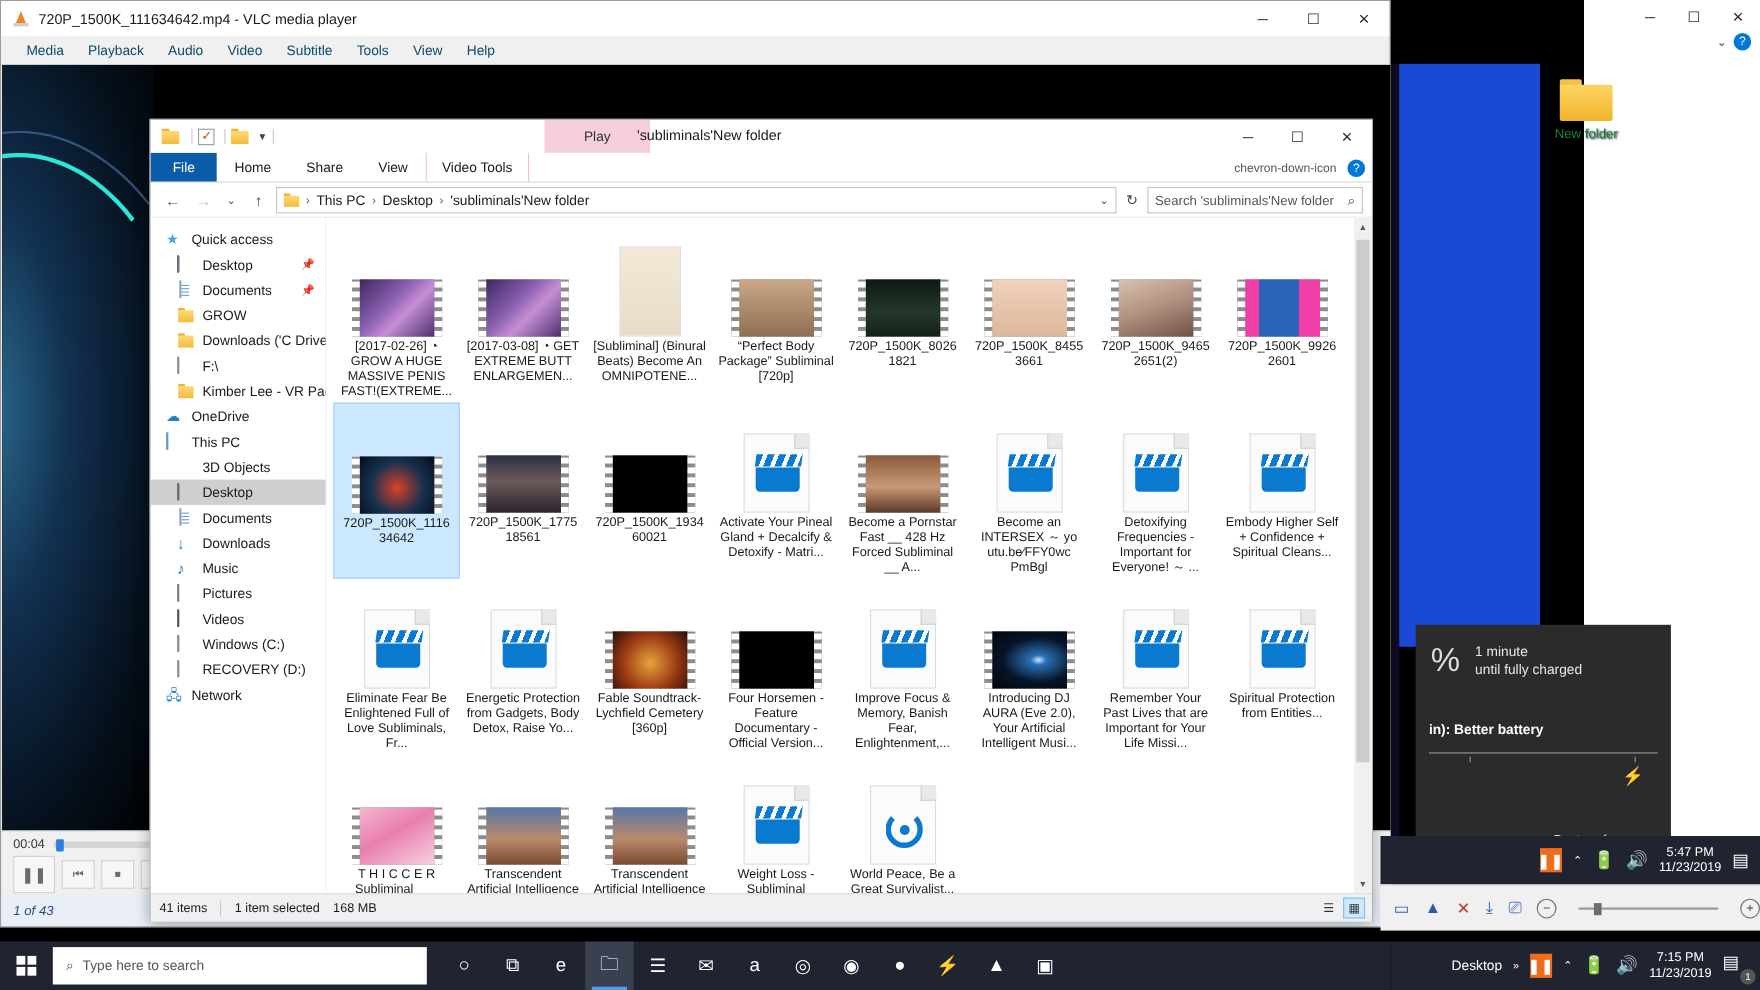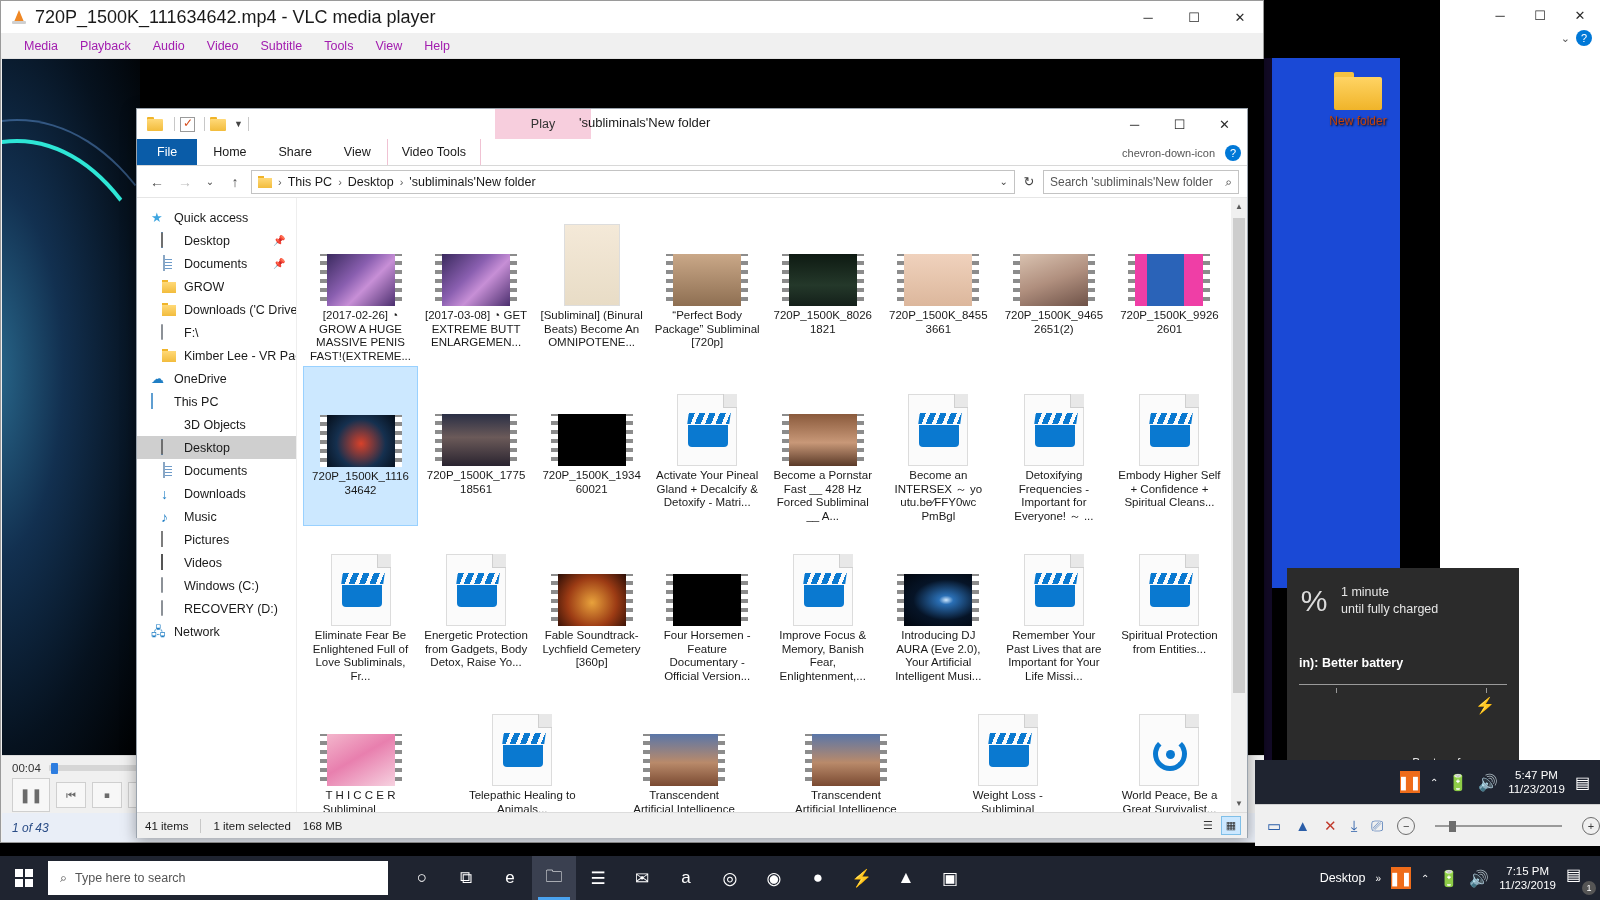--- a/index.html
+++ b/index.html
@@ -18,22 +18,22 @@
   }
   .desktop-blue {
     position: absolute; left: 1272px; top: 58px; width: 128px; height: 530px;
     background: #1a49d6;
   }
   .desktop-blue2 {
     position:absolute; left:1262px; top:58px; width:10px; height:760px;
     background:#120a26;
   }
   .desktop-icon {
-    position: absolute; left: 1312px; top: 72px; width: 92px;
-    text-align: center; color: #c2410c; font-size: 12px;
+    position: absolute; left: 1396px; top: 72px; width: 92px;
+    text-align: center; color: #15803d; font-size: 12px;
   }
   .folder-big {
     width: 48px; height: 38px; margin: 0 auto 4px; position: relative;
   }
   .folder-big .tab {
     position:absolute; left:0; top:0; width:20px; height:7px;
     background:#f5c242; border-radius:2px 2px 0 0;
   }
   .folder-big .body {
     position:absolute; left:0; top:5px; width:48px; height:33px;
@@ -57,34 +57,34 @@
   }
   .vlc-cone::before {
     content: ""; position: absolute; left: 3px; top: 1px;
     border-left: 5px solid transparent; border-right: 5px solid transparent;
     border-bottom: 12px solid #ef8724;
   }
   .vlc-cone::after {
     content: ""; position: absolute; left: 1px; top: 12px; width: 14px; height: 3px;
     background: #d0d0d0; border-radius: 1px;
   }
-  .vlc-title-text { font-size: 18px; color: #1a1a1a; }
+  .vlc-title-text { font-size: 13px; color: #1a1a1a; }
   .vlc-wincontrols {
     position: absolute; right: 0; top: 0; height: 32px; display: flex;
   }
   .wbtn {
     width: 46px; height: 32px; display: flex; align-items: center; justify-content: center;
     font-size: 13px; color: #2b2b2b;
   }
   .vlc-menu {
     height: 26px; background: #f0f0f0; display: flex; align-items: center;
     padding-left: 12px; gap: 0px; border-bottom:1px solid #e3e3e3;
   }
   .vlc-menu span {
-    font-size: 12.5px; color: #a21caf; padding: 3px 11px;
+    font-size: 12.5px; color: #0c4a6e; padding: 3px 11px;
   }
   .vlc-video {
     position: absolute; left: 1px; top: 58px; width: 1262px; height: 697px;
     background: #000; overflow: hidden;
   }
   .vlc-art {
     position: absolute; left: 0; top: 0; width: 138px; height: 697px;
     background: radial-gradient(ellipse at -10% 45%, #2a6b8f 0%, #123050 35%, #06121f 70%, #000 100%);
   }
   .arc {
@@ -208,21 +208,21 @@
   .ico-music { color:#1f7ec4; font-size:14px; line-height:16px;}
   .ico-pic { width:15px;height:12px;background:linear-gradient(180deg,#bfe3f7,#6fb8e0);border:1px solid #7d7d7d;margin-top:2px;}
   .ico-vid { width:15px;height:12px;background:linear-gradient(135deg,#6ab04c,#e1b12c,#c0392b);border:1px solid #555;margin-top:2px;}
   .ico-net { color:#1f7ec4; font-size:13px; line-height:16px;}
 
   .fe-content {
     flex: 1; background: #fff; position: relative; overflow: hidden;
     padding: 8px 0 0 6px;
   }
   .grid {
-    display: flex; flex-wrap: wrap; width: 924px; justify-content: space-between;
+    display: flex; flex-wrap: wrap; width: 924px;
   }
   .tile {
     width: 115px; height: 160px; display: flex; flex-direction: column; align-items: center;
     padding-top: 4px;
   }
   .tile.selected { background: #cce8ff; border: 1px solid #99d1ff; }
   .thumb-wrap { height: 96px; display: flex; align-items: flex-end; justify-content: center; }
   .tile-label {
     font-size: 11.5px; line-height: 13.5px; color: #1a1a1a; text-align: center;
     width: 108px; max-height: 55px; overflow: hidden; margin-top: 3px;
@@ -816,30 +816,20 @@
             <div class="tile">
               <div class="thumb-wrap">
                 <span class="film">
                   <span class="pic" style="width:68px;height:52px;background:linear-gradient(150deg,#f3b6cc,#e87fae 45%,#f6d2e0);"></span>
                 </span>
               </div>
               <div class="tile-label">T H I C C E R Subliminal_ __ (ama)...</div>
             </div>
             <div class="tile">
               <div class="thumb-wrap">
-                <span class="clap" style="display:block">
-                  <span class="fold"></span>
-                  <span class="stripes"></span>
-                  <span class="board"></span>
-                </span>
-              </div>
-              <div class="tile-label">Telepathic Healing to Animals...</div>
-            </div>
-            <div class="tile">
-              <div class="thumb-wrap">
                 <span class="film">
                   <span class="pic" style="width:68px;height:52px;background:linear-gradient(180deg,#5a76a8,#b98a6a 55%,#7a4a32);"></span>
                 </span>
               </div>
               <div class="tile-label">Transcendent Artificial Intelligence Tech...</div>
             </div>
             <div class="tile">
               <div class="thumb-wrap">
                 <span class="film">
                   <span class="pic" style="width:68px;height:52px;background:linear-gradient(180deg,#5a76a8,#b98a6a 55%,#7a4a32);"></span>

